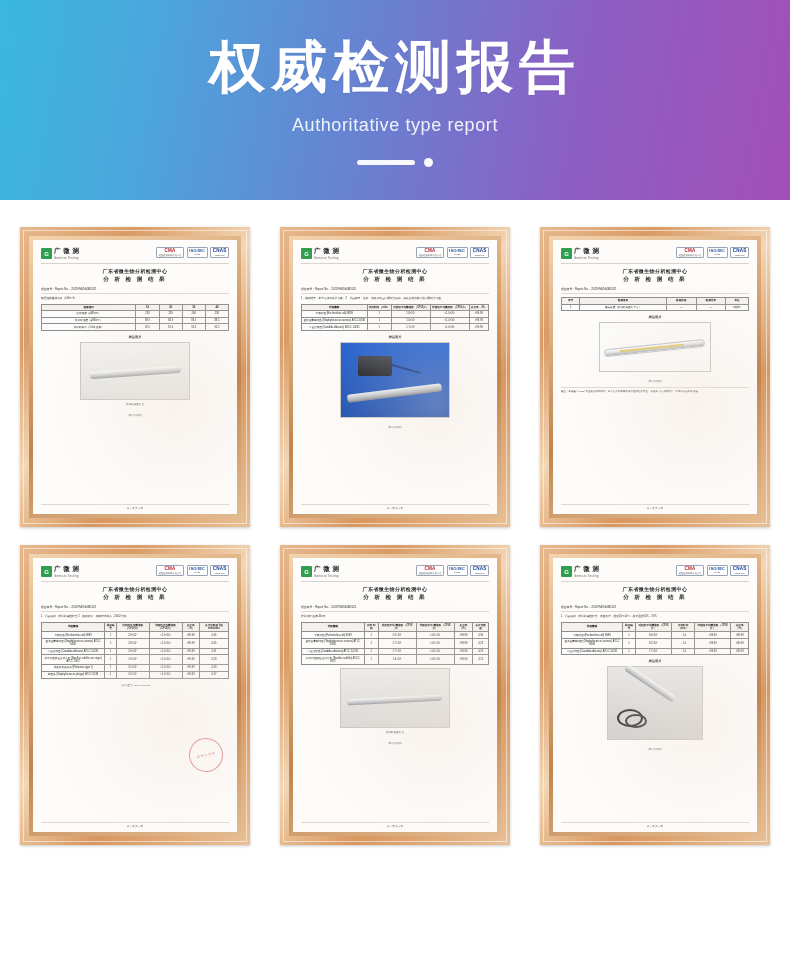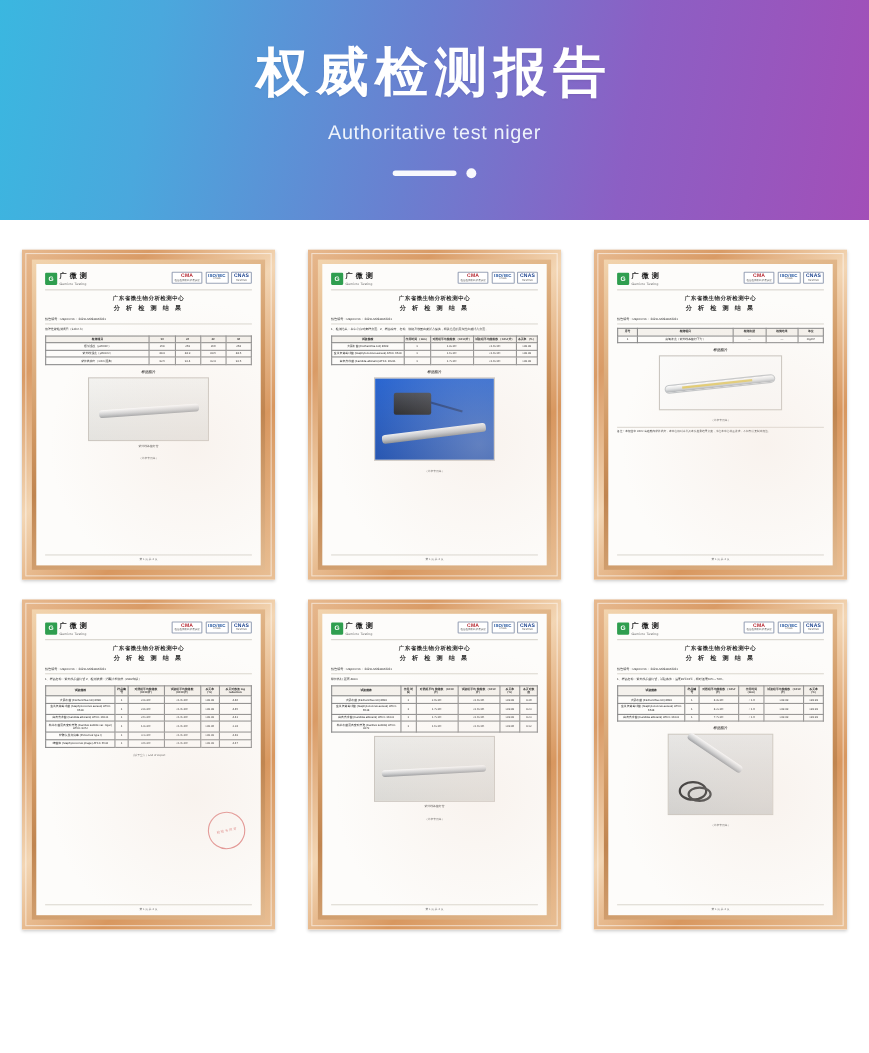--- a/index.html
+++ b/index.html
@@ -23,21 +23,21 @@
     width: 790px;
     height: 200px;
     background: linear-gradient(100deg, #3ab7e0 0%, #4aa8dd 18%, #6a7fd0 48%, #8c5fc4 72%, #a24fb8 100%);
     display: flex;
     flex-direction: column;
     align-items: center;
     justify-content: center;
   }
   .banner-title {
     color: #ffffff;
-    font-size: 48px;
+    font-size: 56px;
     font-weight: bold;
     letter-spacing: 6px;
     line-height: 1.2;
     margin: 0;
     text-shadow: 0 1px 2px rgba(0,0,0,0.08);
   }
   .banner-sub {
     color: #eef3fb;
     font-size: 18px;
     letter-spacing: 0.6px;
@@ -352,21 +352,21 @@
     font-size: 2.5px; color: #444; text-align: center; margin-top: 5px;
   }
 </style>
 </head>
 <body>
 
 <div id="page">
 
   <div class="banner">
     <div class="banner-title">权威检测报告</div>
-    <div class="banner-sub">Authoritative test niger</div>
+    <div class="banner-sub">Authoritative type report</div>
     <div class="banner-deco">
       <span class="deco-bar"></span>
       <span class="deco-dot"></span>
     </div>
   </div>
 
   <div class="cert-grid">
 
     <div class="cert">
       <div class="cert-inner-bevel">

